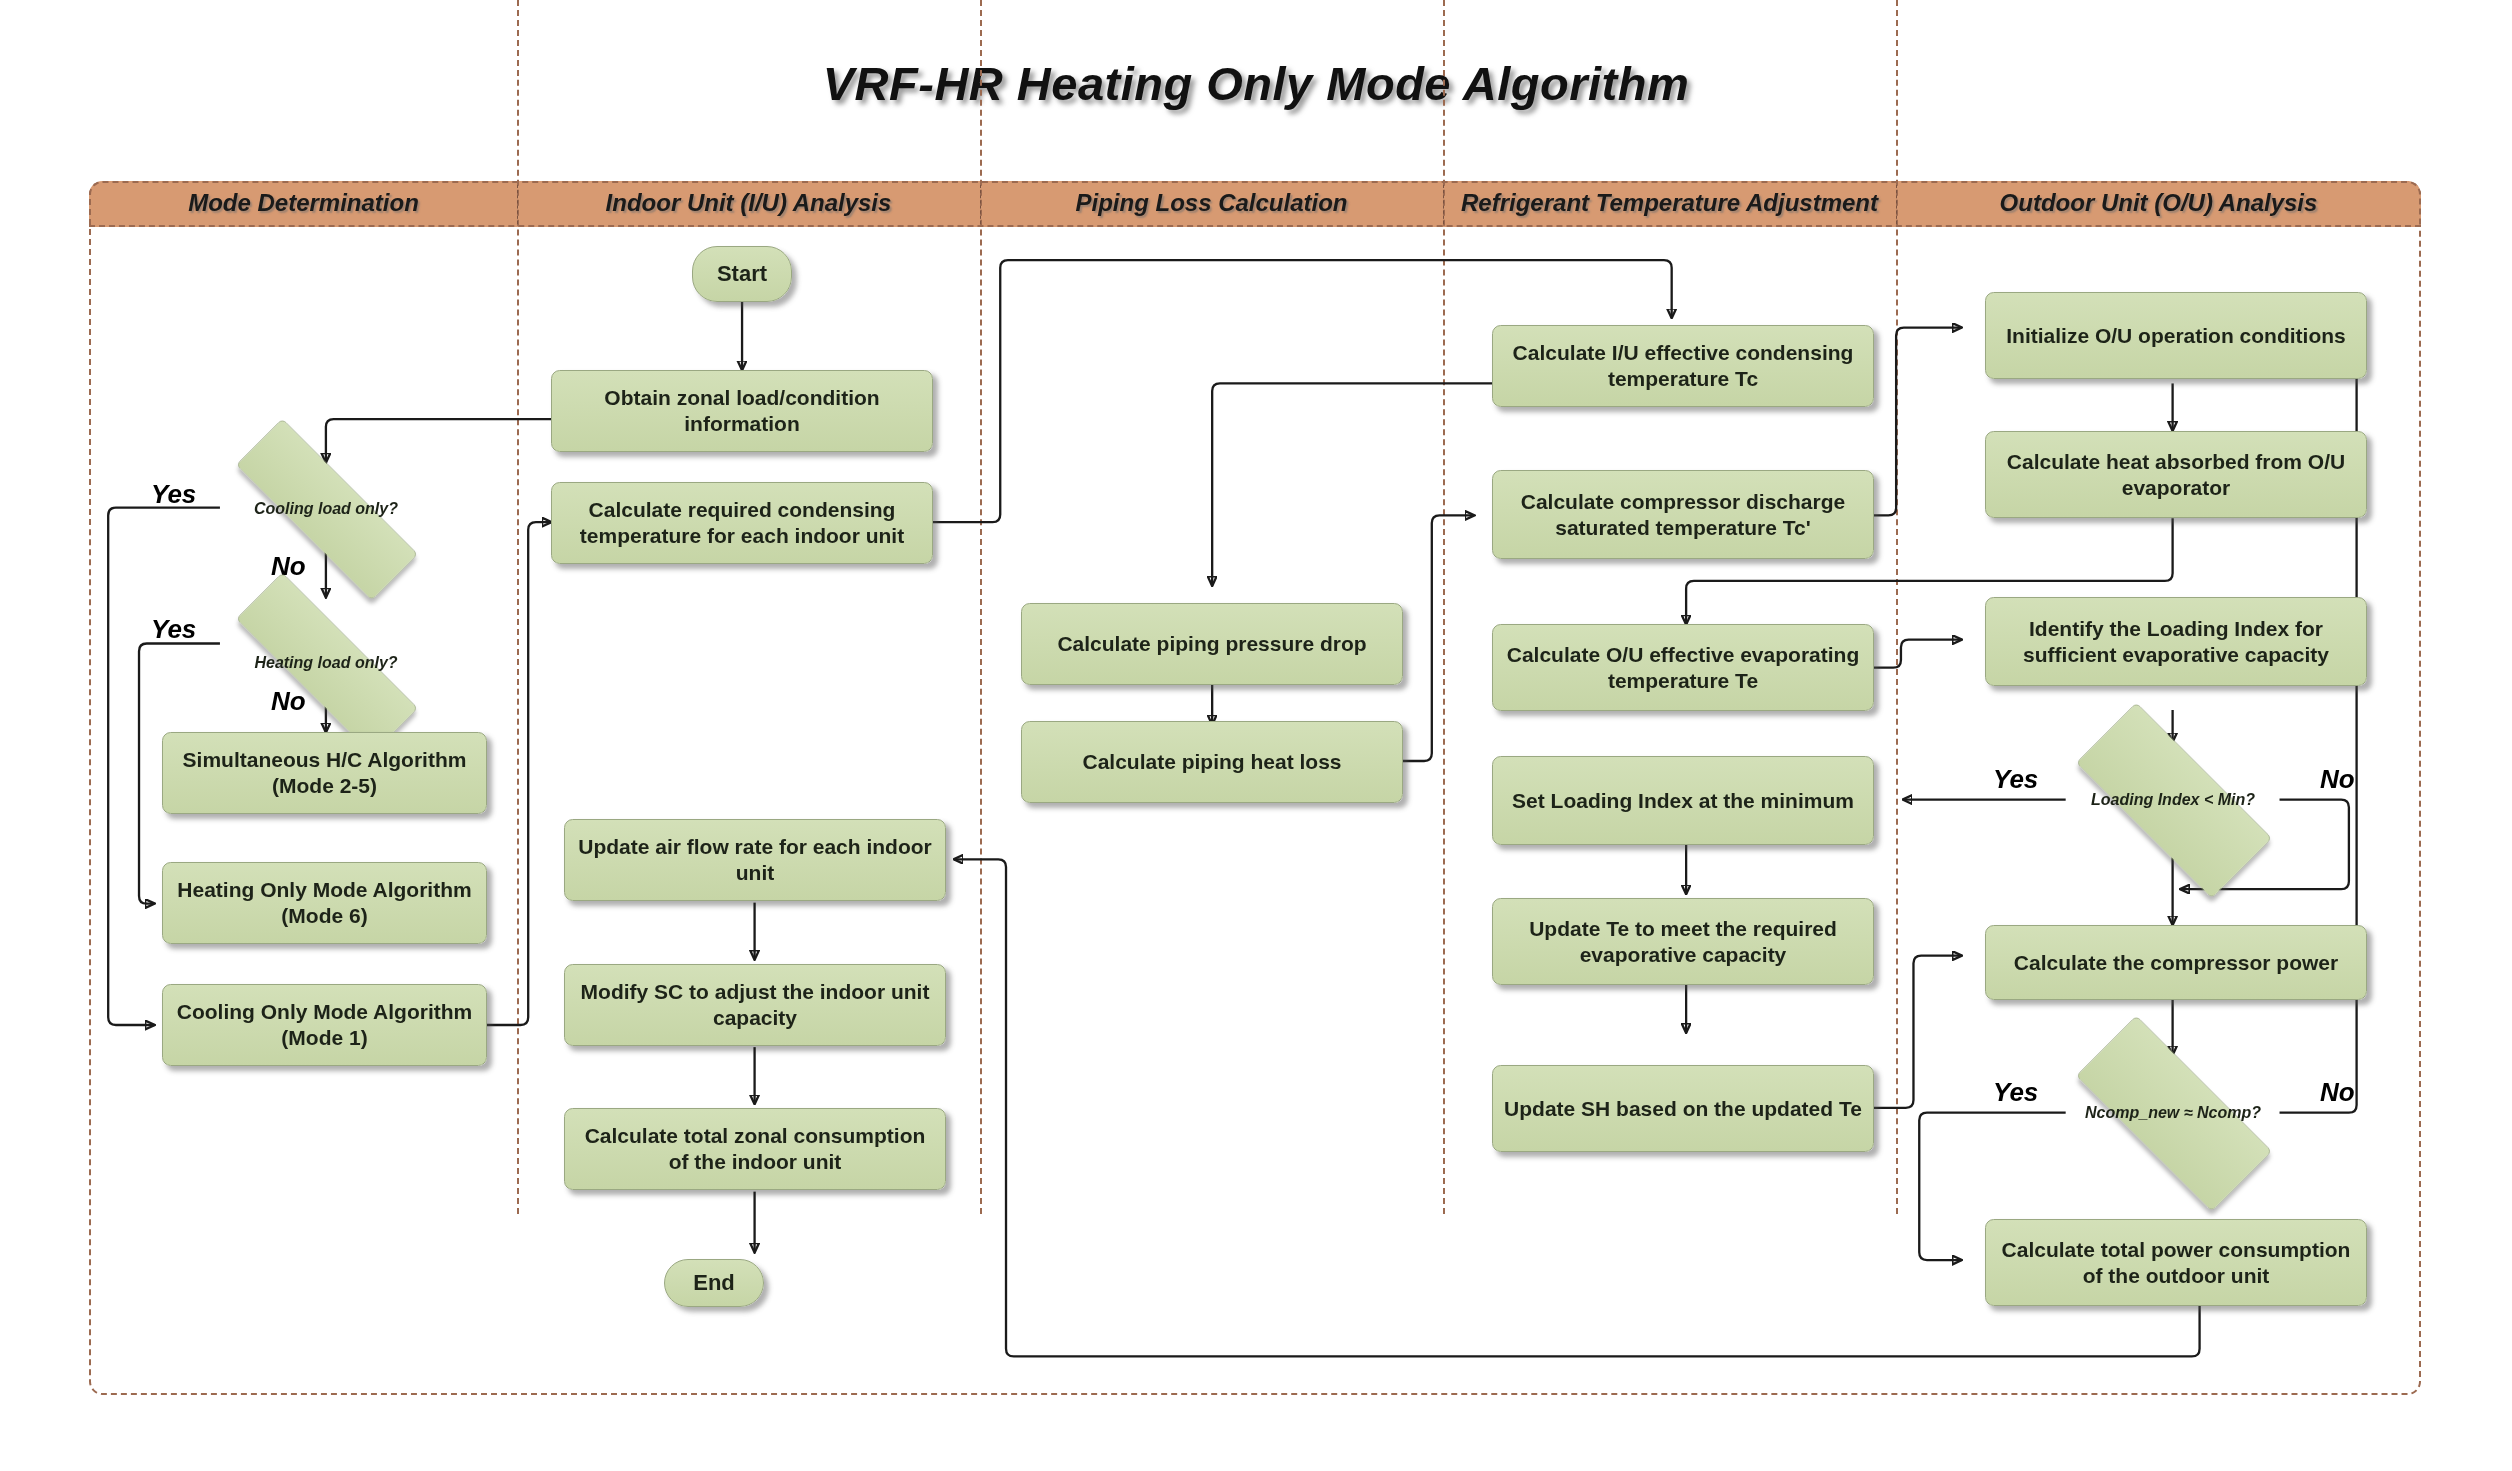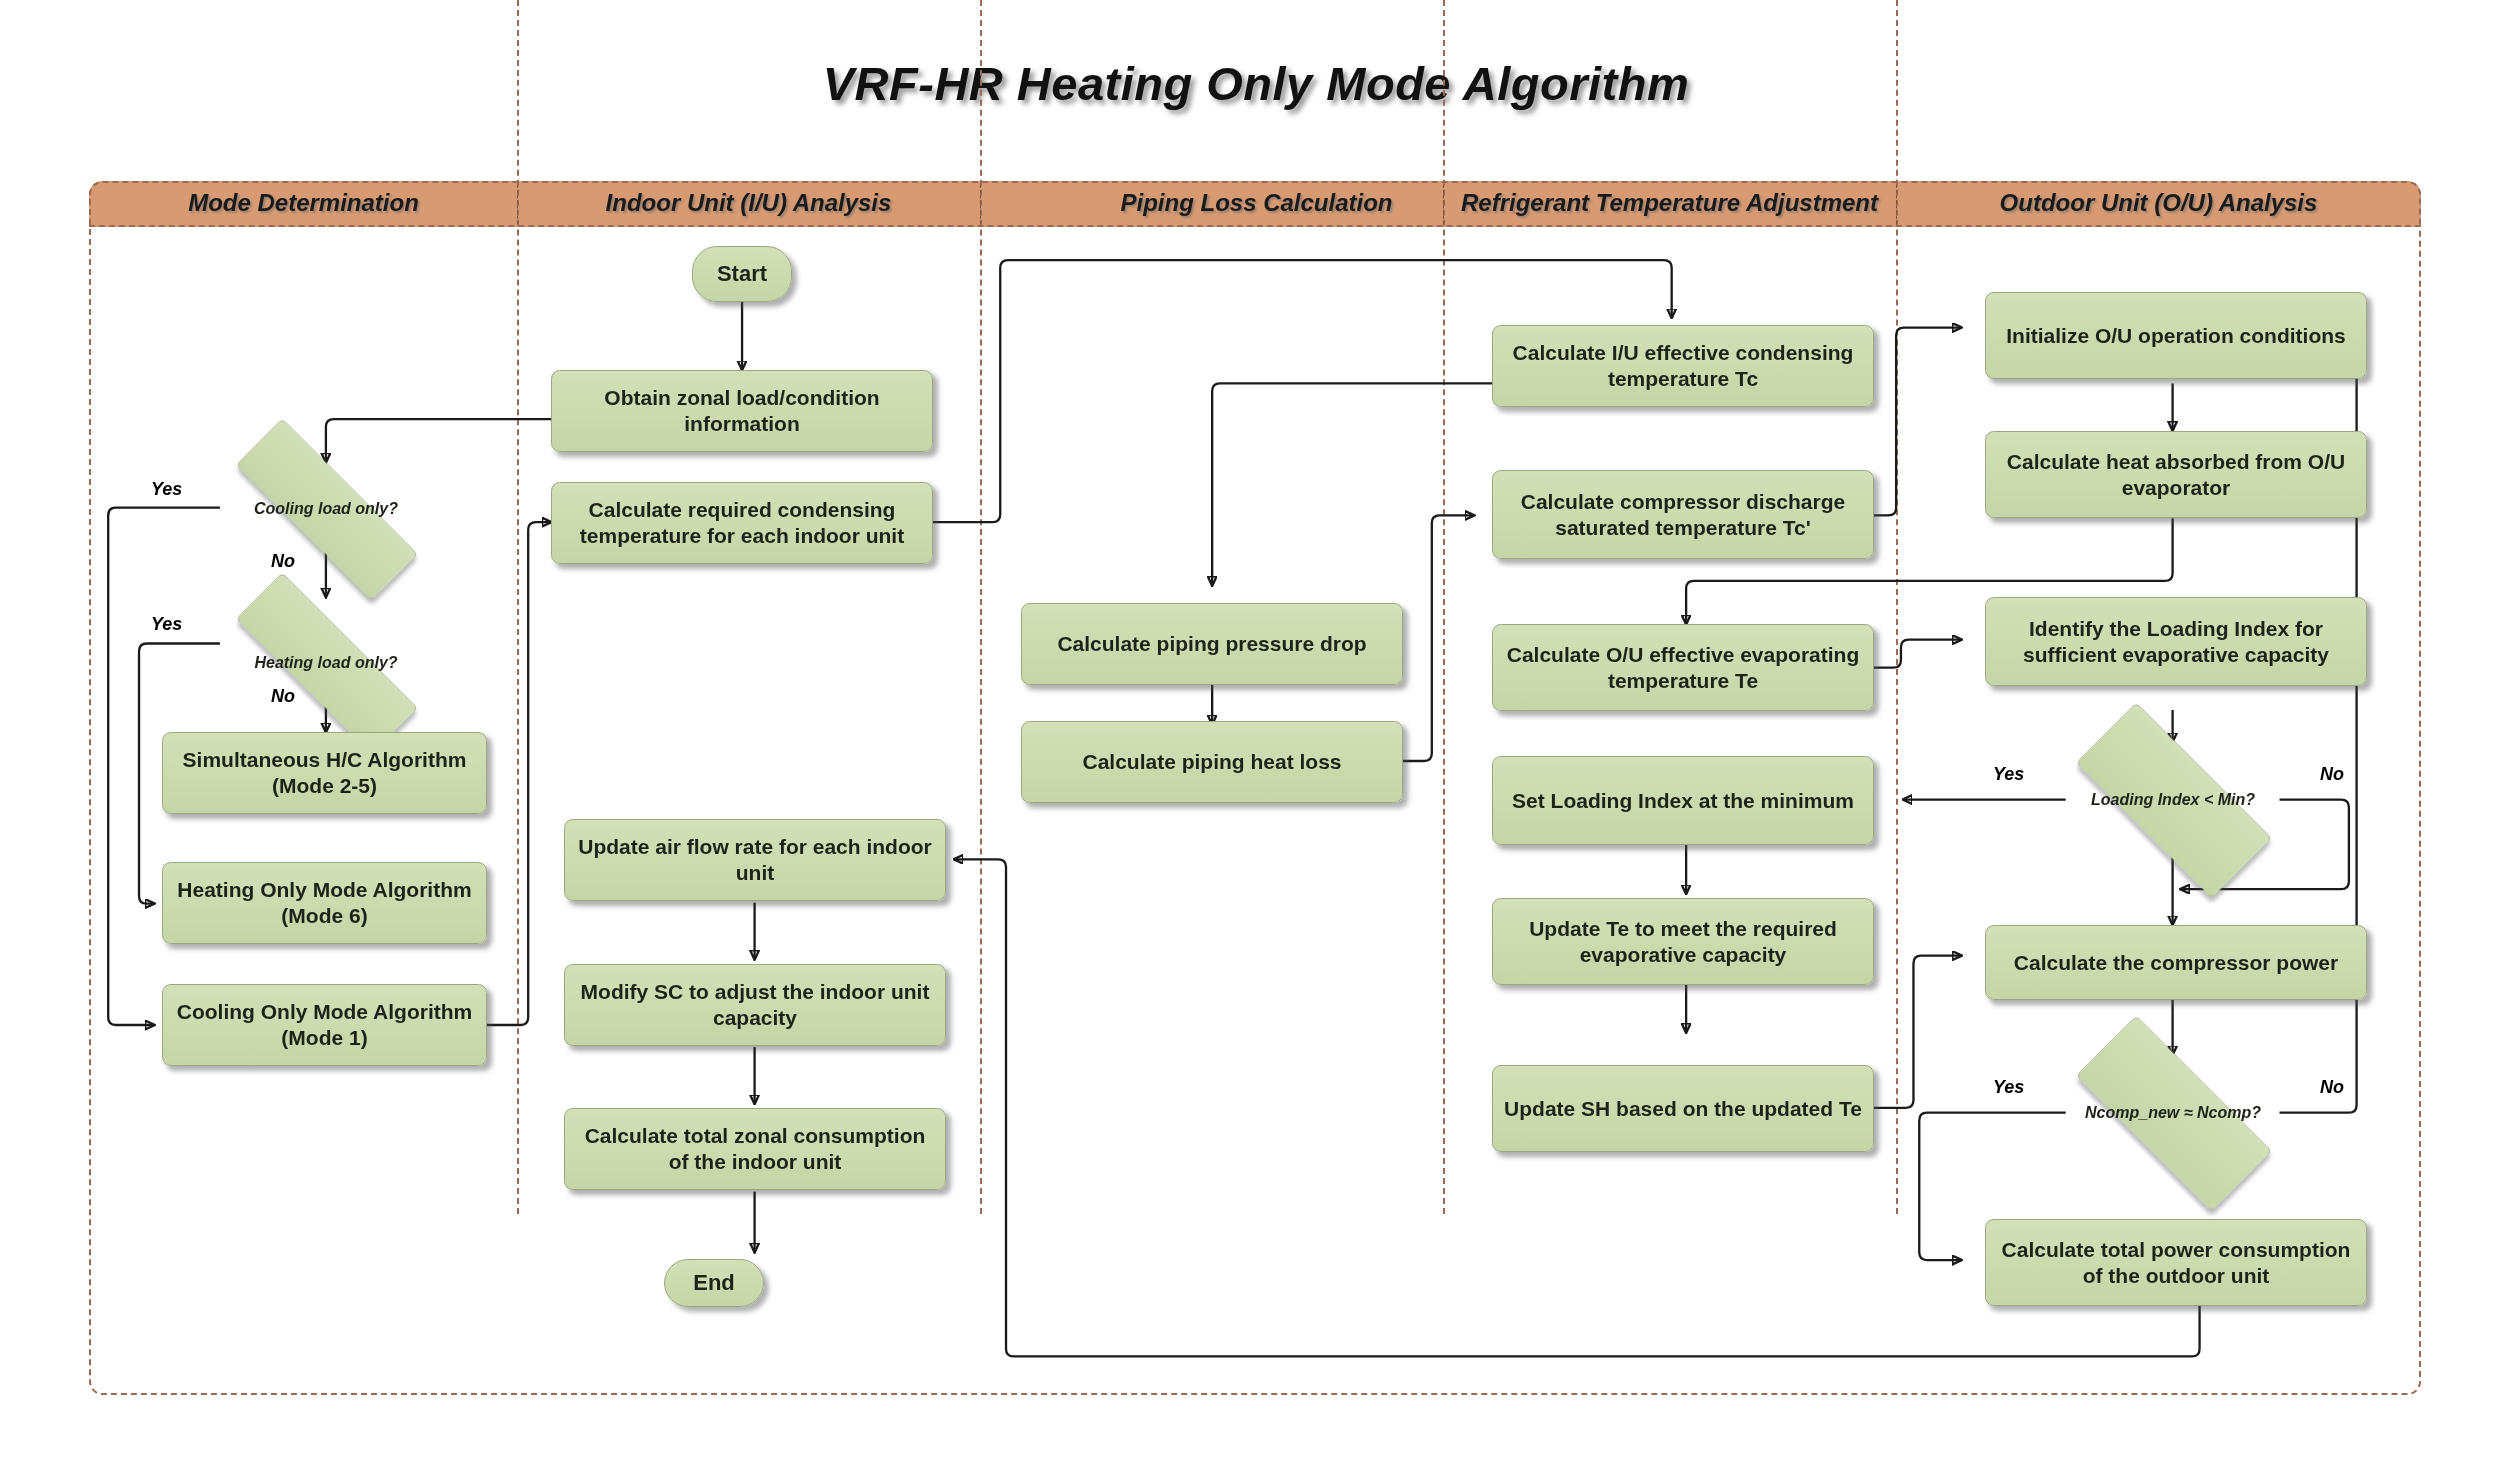--- a/index.html
+++ b/index.html
@@ -63,21 +63,21 @@
     border-radius:7.7px;
     box-shadow:4.8px 4.8px 5.8px rgba(80,80,80,.4);
   }
   .diamond .dtext{
     position:relative;z-index:2;text-align:left;color:#1d2318;
     font-size:16px;font-weight:bold;font-style:italic;line-height:1.22;
     pointer-events:none;
   }
 
   .elabel{
-    position:absolute;font-size:18px;font-weight:bold;font-style:italic;color:#000;
+    position:absolute;font-size:26px;font-weight:bold;font-style:italic;color:#000;
     white-space:nowrap;
   }
 
   svg#wires{position:absolute;left:0;top:0;width:2512px;height:1471px;pointer-events:none;}
   svg#wires path,svg#wires line{fill:none;stroke:#1a1a1a;stroke-width:2.4;}
 </style>
 </head>
 <body>
 
 <div id="stage">
@@ -92,21 +92,21 @@
   <div class="lane-div" style="left:1443px;"></div>
   <div class="lane-div" style="left:1896px;"></div>
 
   <div class="head-div" style="left:517px;"></div>
   <div class="head-div" style="left:980px;"></div>
   <div class="head-div" style="left:1443px;"></div>
   <div class="head-div" style="left:1896px;"></div>
 
   <div class="lane-head" style="left:89px;width:429px;">Mode Determination</div>
   <div class="lane-head" style="left:517px;width:463px;">Indoor Unit (I/U) Analysis</div>
-  <div class="lane-head" style="left:980px;width:463px;padding-left:45px;">Piping Loss Calculation</div>
+  <div class="lane-head" style="left:980px;width:463px;">Piping Loss Calculation</div>
   <div class="lane-head" style="left:1443px;width:453px;">Refrigerant Temperature Adjustment</div>
   <div class="lane-head" style="left:1896px;width:525px;">Outdoor Unit (O/U) Analysis</div>
 
   <svg id="wires" viewBox="0 0 2607 1527" width="2512" height="1471">
     <defs>
       <marker id="ah" markerWidth="11" markerHeight="11" refX="9.6" refY="5.2" orient="auto" markerUnits="userSpaceOnUse">
         <path d="M0,0.6 L10,5.2 L0,9.8 z" fill="#1a1a1a" stroke="none"></path>
       </marker>
     </defs>
 

